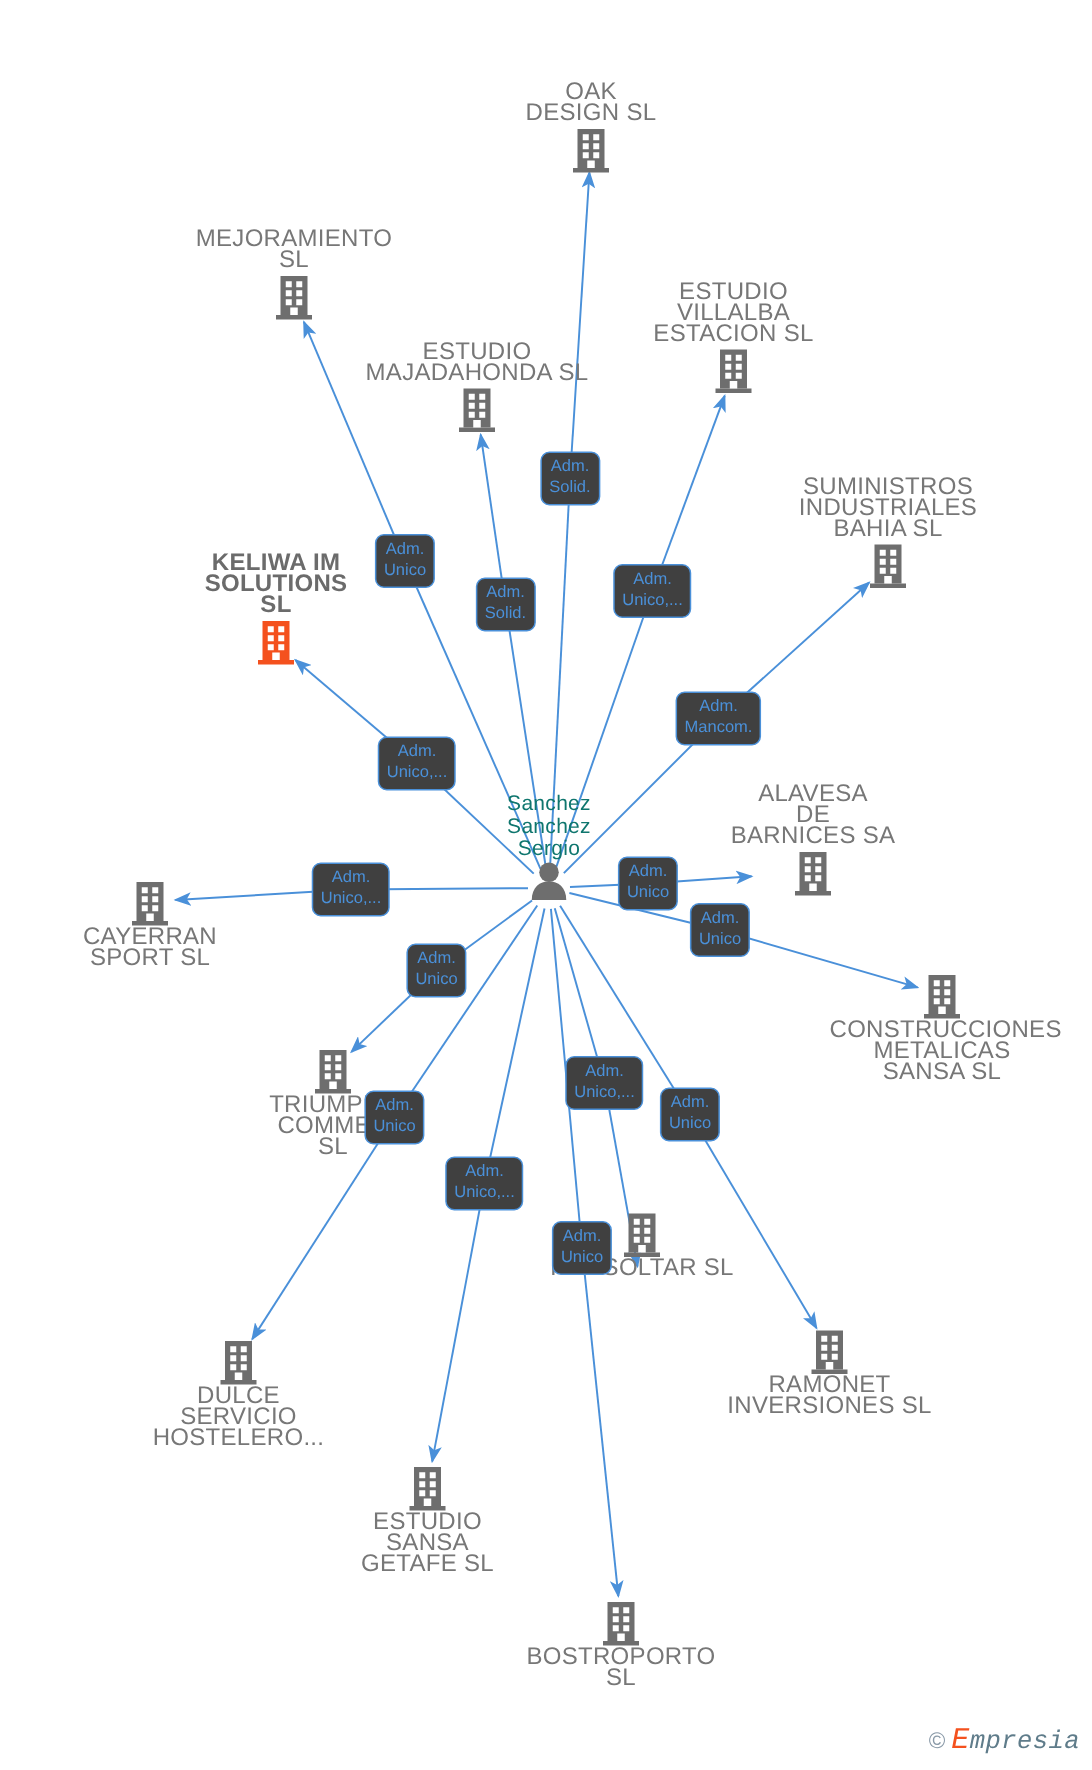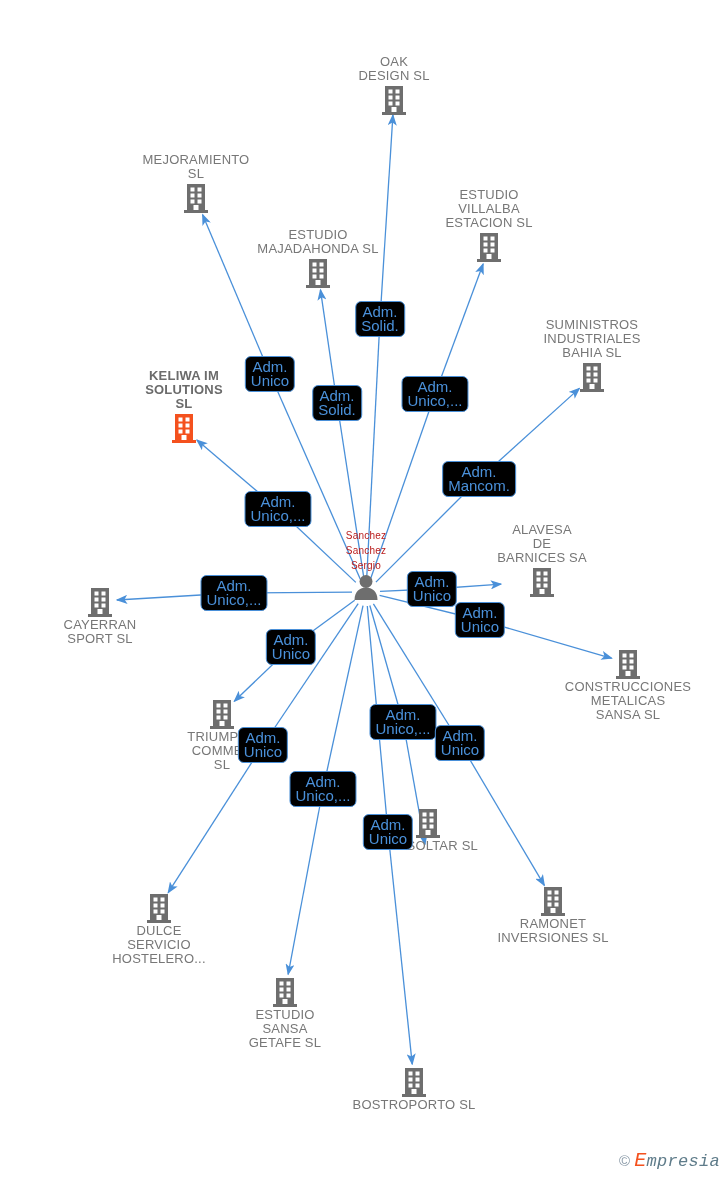--- a/index.html
+++ b/index.html
@@ -26,53 +26,53 @@
     height: 1180px;
   }
   .node {
     position: absolute;
     width: 150px;
     margin-left: -75px;
     text-align: center;
     z-index: 3;
   }
   .node-label {
-    font-size: 13px;
+    font-size: 16px;
     line-height: 14px;
     color: #777777;
     letter-spacing: 0.2px;
     white-space: pre-line;
   }
   .node.focus .node-label {
     font-weight: bold;
     color: #6b6b6b;
   }
   .node-icon {
     display: block;
     margin: 1px auto 0 auto;
     width: 28px;
     height: 32px;
   }
   .node.person .node-label {
-    font-size: 10px;
+    font-size: 14px;
     line-height: 15px;
-    color: #b91c1c;
+    color: #0f766e;
   }
   .node.person .node-icon {
     width: 30px;
     height: 26px;
   }
   .edge-label {
     position: absolute;
     z-index: 5;
-    background: #000000;
+    background: #404040;
     border: 1.4px solid #4a90d9;
     border-radius: 6px;
     color: #4a90d9;
-    font-size: 15px;
+    font-size: 11px;
     line-height: 13.5px;
     text-align: center;
     padding: 3px 5px 4px 5px;
     box-sizing: border-box;
     white-space: pre-line;
     transform: translate(-50%, -50%);
   }
   #watermark {
     position: absolute;
     right: 8px;

